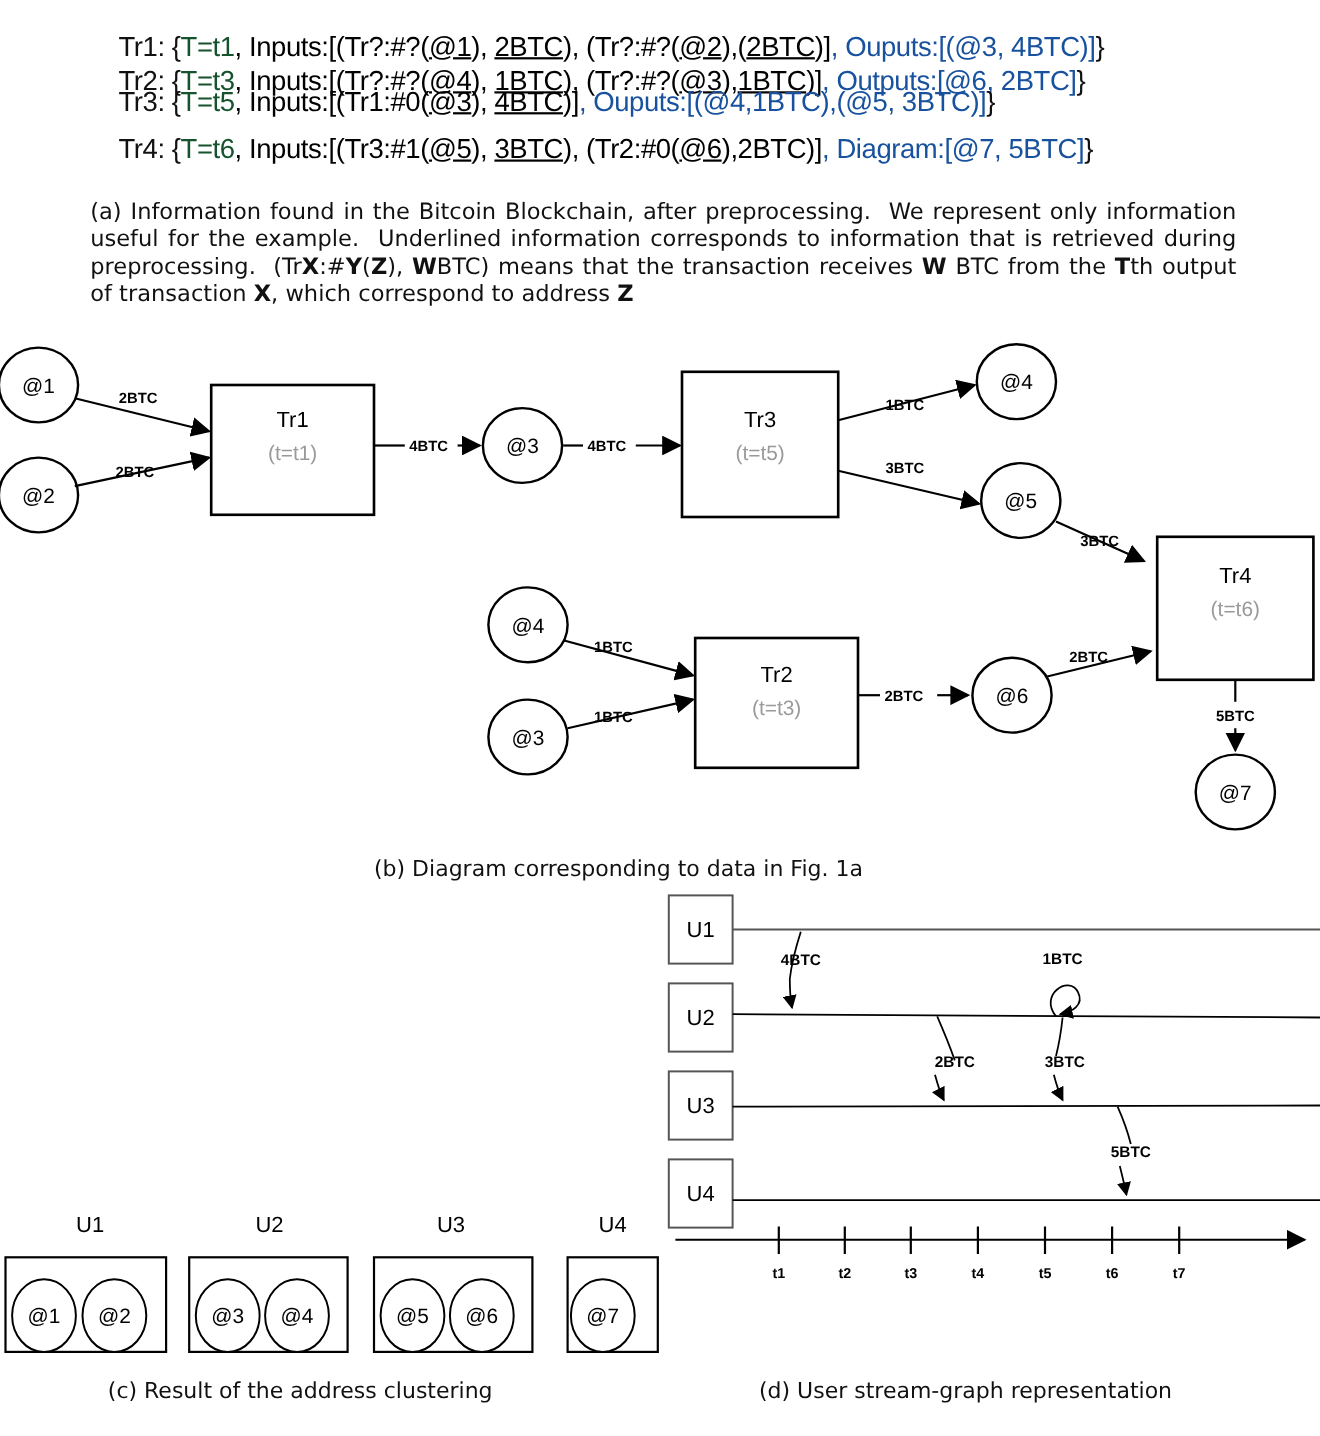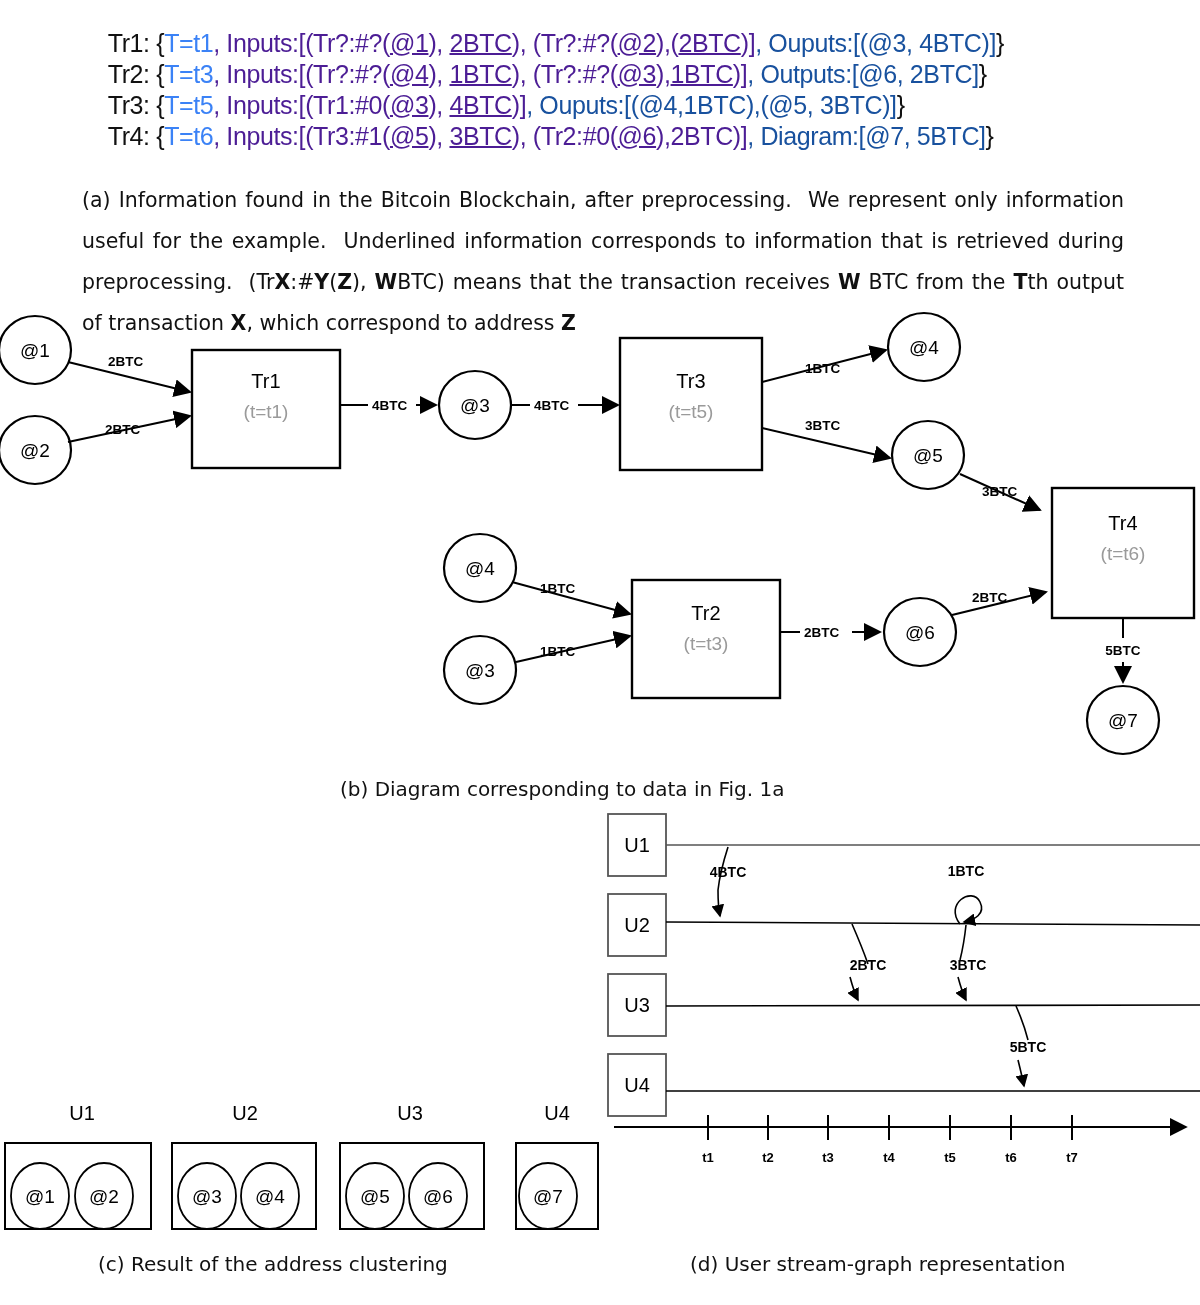--- a/index.html
+++ b/index.html
@@ -17,31 +17,31 @@
   #panel-a { position:absolute; left:0; top:0; width:1200px; height:175px; }
   .code-line {
     position:absolute;
     left:82px;
     font-family:"Liberation Sans", sans-serif;
     font-size:25px;
     letter-spacing:-0.4px;
     white-space:pre;
     color:#111111;
   }
-  .c-green { color:#3b82f6; }
-  .c-orange { color:#4c1d95; }
+  .c-green { color:#14532d; }
+  .c-orange { color:#000000; }
   .c-blue  { color:#18519e;margin-top:44px; }
   .u { text-decoration:underline; text-underline-offset:1px; }
 
   
   #caption-a {
     position:absolute; left:82px; top:180px; width:1042px;
     font-family:"DejaVu Sans", sans-serif;
     font-size:20.5px;
-    line-height:41px;
+    line-height:25px;
     text-align:justify;
     color:#111;
   }
   #caption-a b { font-weight:bold; }
 
   
   #panel-b { position:absolute; left:0; top:310px; width:1200px; height:460px; }
   #panel-b svg, #panel-d svg, #panel-c svg { display:block; }
 
   .cap {
@@ -76,21 +76,21 @@
 <div id="panel-a">
 
   <div class="code-line" style="top:0px;">
     <span>Tr1: {</span><span class="c-green">T=t1</span><span class="c-orange">, Inputs:[(Tr?:#?(<span class="u">@1</span>), <span class="u">2BTC</span>), (Tr?:#?(<span class="u">@2</span>),(<span class="u">2BTC</span>)]</span><span class="c-blue">, Ouputs:[(@3, 4BTC)]</span><span>}</span>
   </div>
 
   <div class="code-line" style="top:31px;">
     <span>Tr2: {</span><span class="c-green">T=t3</span><span class="c-orange">, Inputs:[(Tr?:#?(<span class="u">@4</span>), <span class="u">1BTC</span>), (Tr?:#?(<span class="u">@3</span>),<span class="u">1BTC</span>)]</span><span class="c-blue">, Outputs:[@6, 2BTC]</span><span>}</span>
   </div>
 
-  <div class="code-line" style="top:62px;">
+  <div class="code-line" style="top:50px;">
     <span>Tr3: {</span><span class="c-green">T=t5</span><span class="c-orange">, Inputs:[(Tr1:#0(<span class="u">@3</span>), <span class="u">4BTC</span>)]</span><span class="c-blue">, Ouputs:[(@4,1BTC),(@5, 3BTC)]</span><span>}</span>
   </div>
 
   <div class="code-line" style="top:93px;">
     <span>Tr4: {</span><span class="c-green">T=t6</span><span class="c-orange">, Inputs:[(Tr3:#1(<span class="u">@5</span>), <span class="u">3BTC</span>), (Tr2:#0(<span class="u">@6</span>),2BTC)]</span><span class="c-blue">, Diagram:[@7, 5BTC]</span><span>}</span>
   </div>
 </div>
 
 <div id="caption-a">
   (a) Information found in the Bitcoin Blockchain, after preprocessing.&nbsp; We represent only

